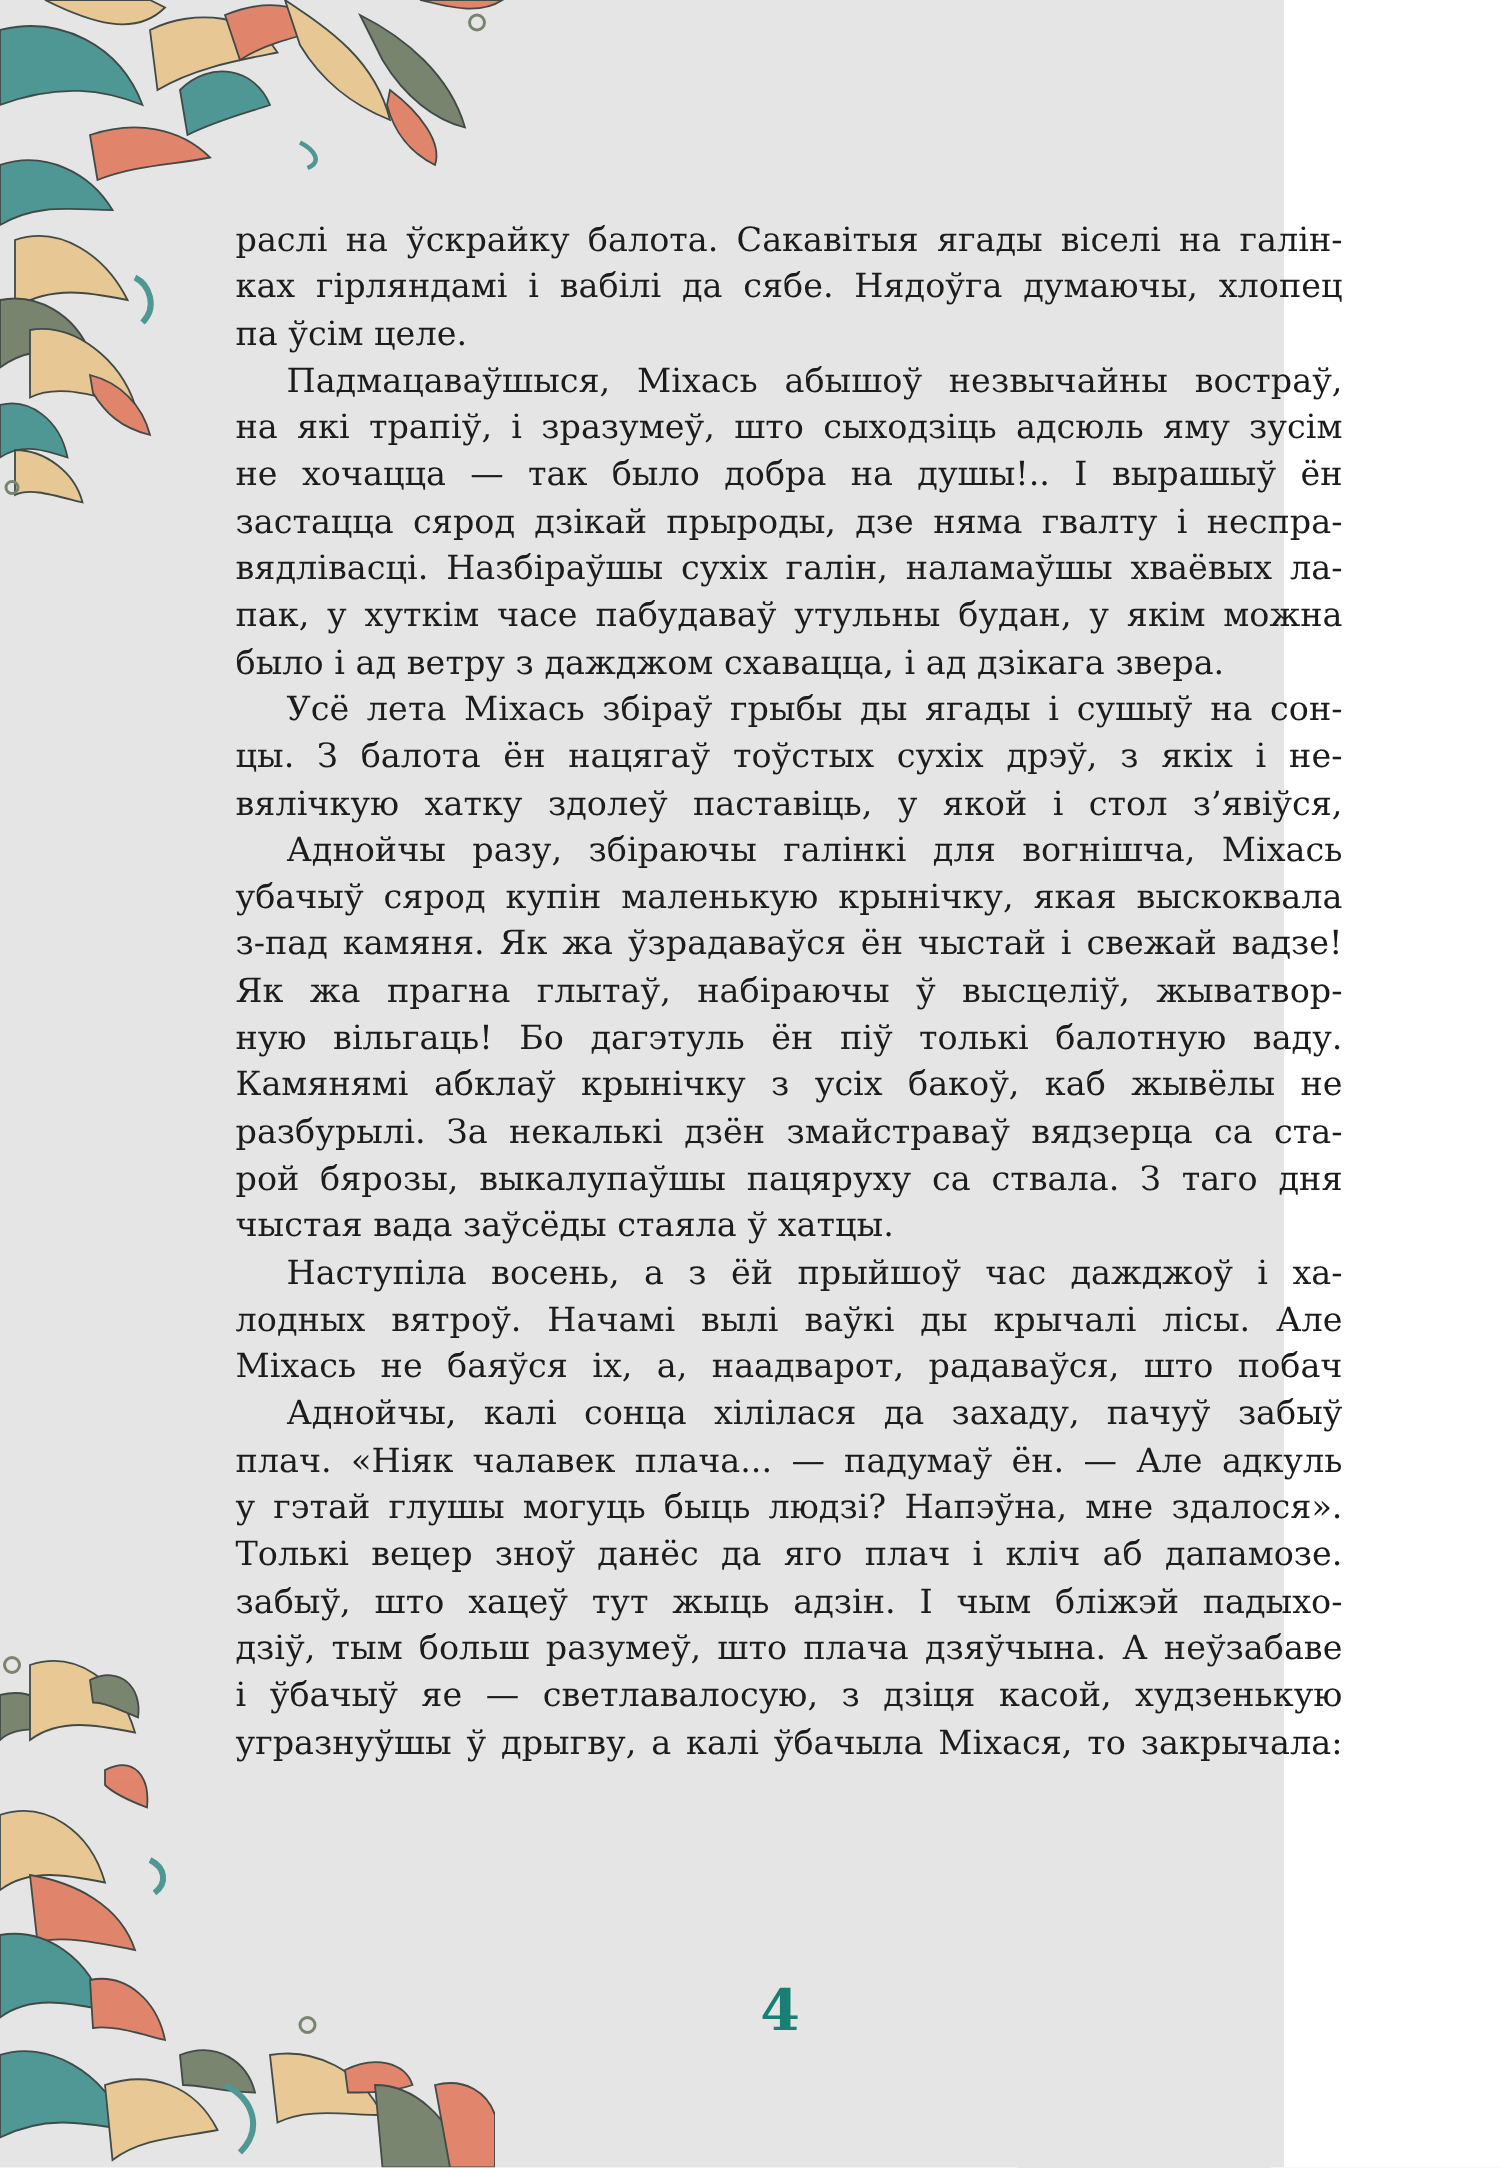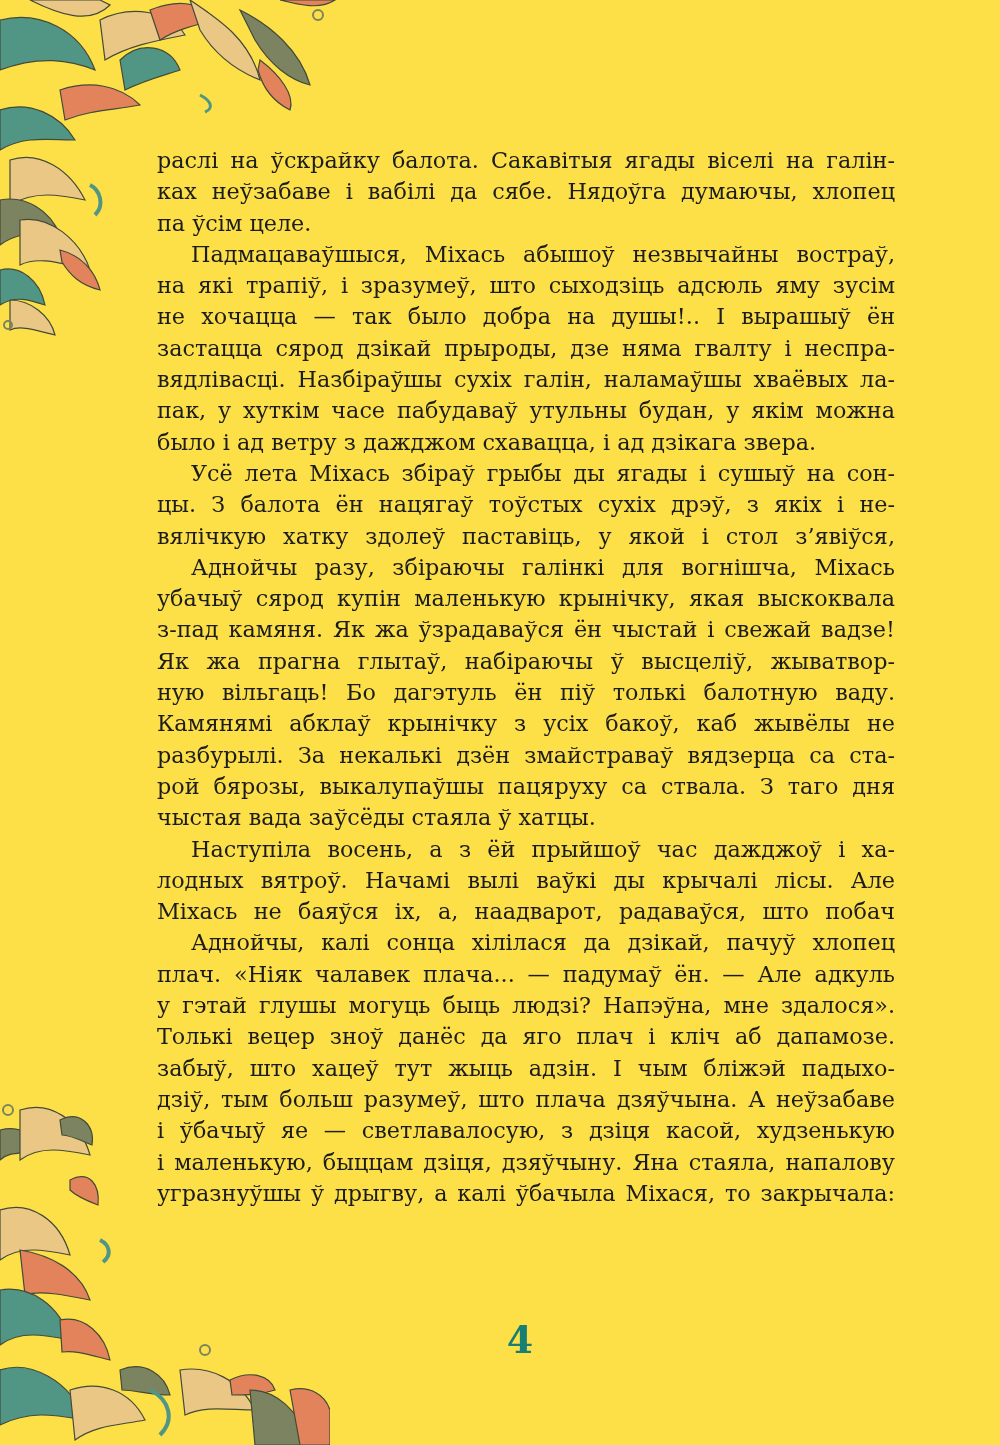--- a/index.html
+++ b/index.html
@@ -1,17 +1,17 @@
 <!DOCTYPE html>
 <html><head>
 <meta charset="utf-8">
 <style>
   html, body { margin: 0; padding: 0; background: #ffffff; }
   body { width: 1000px; height: 1445px; position: relative; overflow: hidden; }
-  .page { position: absolute; left: 0; top: 0; width: 1000px; height: 1445px; background: #fde047; }
+  .page { position: absolute; left: 0; top: 0; width: 856px; height: 1445px; background: #e5e5e5; }
   .ornament { position: absolute; }
   .ornament-top { left: 0; top: 0; width: 340px; height: 350px; }
   .ornament-bottom { left: 0; top: 1090px; width: 330px; height: 355px; }
   .text-block {
     position: absolute; left: 157px; top: 145px; width: 738px;
     font-family: "DejaVu Serif", "Liberation Serif", serif;
     font-size: 22.3px; line-height: 31.3px; color: #1c1c1c;
     text-align: justify; hyphens: manual;
   }
   .para { margin: 0; text-indent: 34px; }
@@ -78,21 +78,21 @@
       <path d="M290,300 C310,295 325,305 330,320 L330,355 L300,355 Z" fill="#e07a5f"></path>
       <path d="M100,150 C110,155 112,165 103,172" fill="none" stroke="#3f8f8c" stroke-width="4"></path>
       <circle cx="205" cy="260" r="5" fill="none" stroke="#6e7a63" stroke-width="2"></circle>
       <circle cx="8" cy="20" r="5" fill="none" stroke="#6e7a63" stroke-width="2"></circle>
     </g>
   </svg>
 
   <div class="text-block" id="text-block">
       <p class="para first">
         <span class="line">раслі на ўскрайку балота. Сакавітыя ягады віселі на галін-</span>
-        <span class="line">ках неўзабаве і вабілі да сябе. Нядоўга думаючы, хлопец</span>
+        <span class="line">ках гірляндамі і вабілі да сябе. Нядоўга думаючы, хлопец</span>
         <span class="line last">па ўсім целе.</span>
       </p>
       <p class="para">
         <span class="line">Падмацаваўшыся, Міхась абышоў незвычайны востраў,</span>
         <span class="line">на які трапіў, і зразумеў, што сыходзіць адсюль яму зусім</span>
         <span class="line">не хочацца — так было добра на душы!.. І вырашыў ён</span>
         <span class="line">застацца сярод дзікай прыроды, дзе няма гвалту і неспра-</span>
         <span class="line">вядлівасці. Назбіраўшы сухіх галін, наламаўшы хваёвых ла-</span>
         <span class="line">пак, у хуткім часе пабудаваў утульны будан, у якім можна</span>
         <span class="line last">было і ад ветру з дажджом схавацца, і ад дзікага звера.</span>
@@ -112,26 +112,25 @@
         <span class="line">разбурылі. За некалькі дзён змайстраваў вядзерца са ста-</span>
         <span class="line">рой бярозы, выкалупаўшы пацяруху са ствала. З таго дня</span>
         <span class="line last">чыстая вада заўсёды стаяла ў хатцы.</span>
       </p>
       <p class="para">
         <span class="line">Наступіла восень, а з ёй прыйшоў час дажджоў і ха-</span>
         <span class="line">лодных вятроў. Начамі вылі ваўкі ды крычалі лісы. Але</span>
         <span class="line">Міхась не баяўся іх, а, наадварот, радаваўся, што побач</span>
       </p>
       <p class="para">
-        <span class="line">Аднойчы, калі сонца хілілася да дзікай, пачуў хлопец</span>
+        <span class="line">Аднойчы, калі сонца хілілася да захаду, пачуў забыў</span>
         <span class="line">плач. «Ніяк чалавек плача... — падумаў ён. — Але адкуль</span>
         <span class="line">у гэтай глушы могуць быць людзі? Напэўна, мне здалося».</span>
         <span class="line">Толькі вецер зноў данёс да яго плач і кліч аб дапамозе.</span>
         <span class="line">забыў, што хацеў тут жыць адзін. І чым бліжэй падыхо-</span>
         <span class="line">дзіў, тым больш разумеў, што плача дзяўчына. А неўзабаве</span>
         <span class="line">і ўбачыў яе — светлавалосую, з дзіця касой, худзенькую</span>
-        <span class="line">і маленькую, быццам дзіця, дзяўчыну. Яна стаяла, напалову</span>
         <span class="line">угразнуўшы ў дрыгву, а калі ўбачыла Міхася, то закрычала:</span>
       </p>
     </div>
 
   <div class="page-number">4</div>
 </div>
 
 </body></html>

